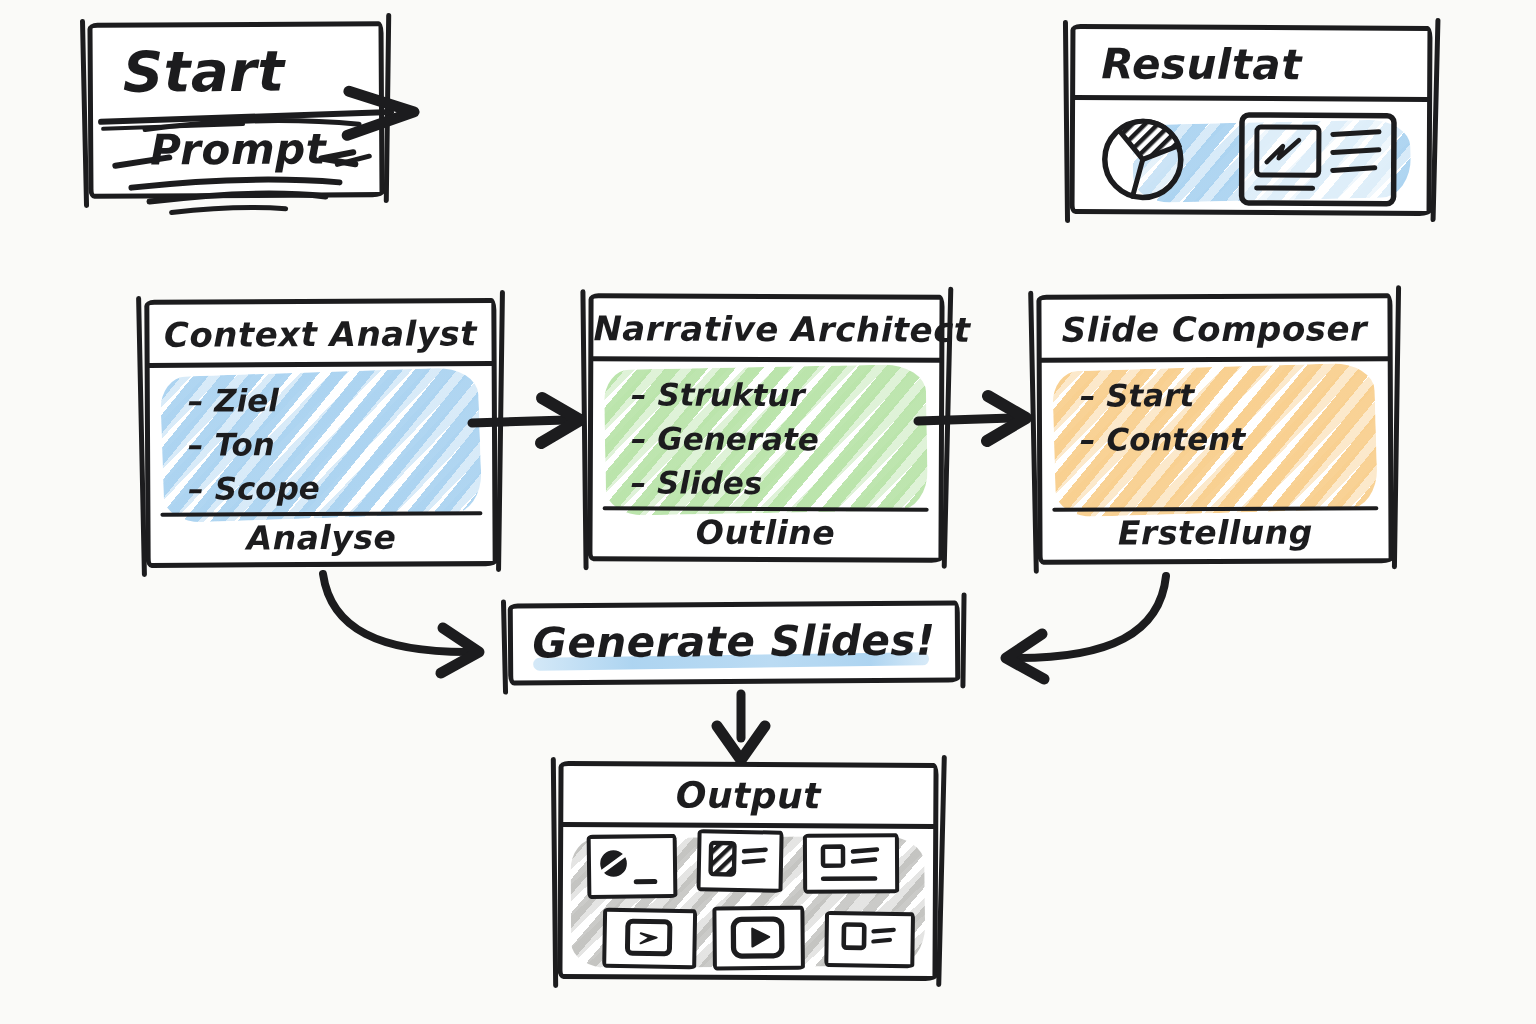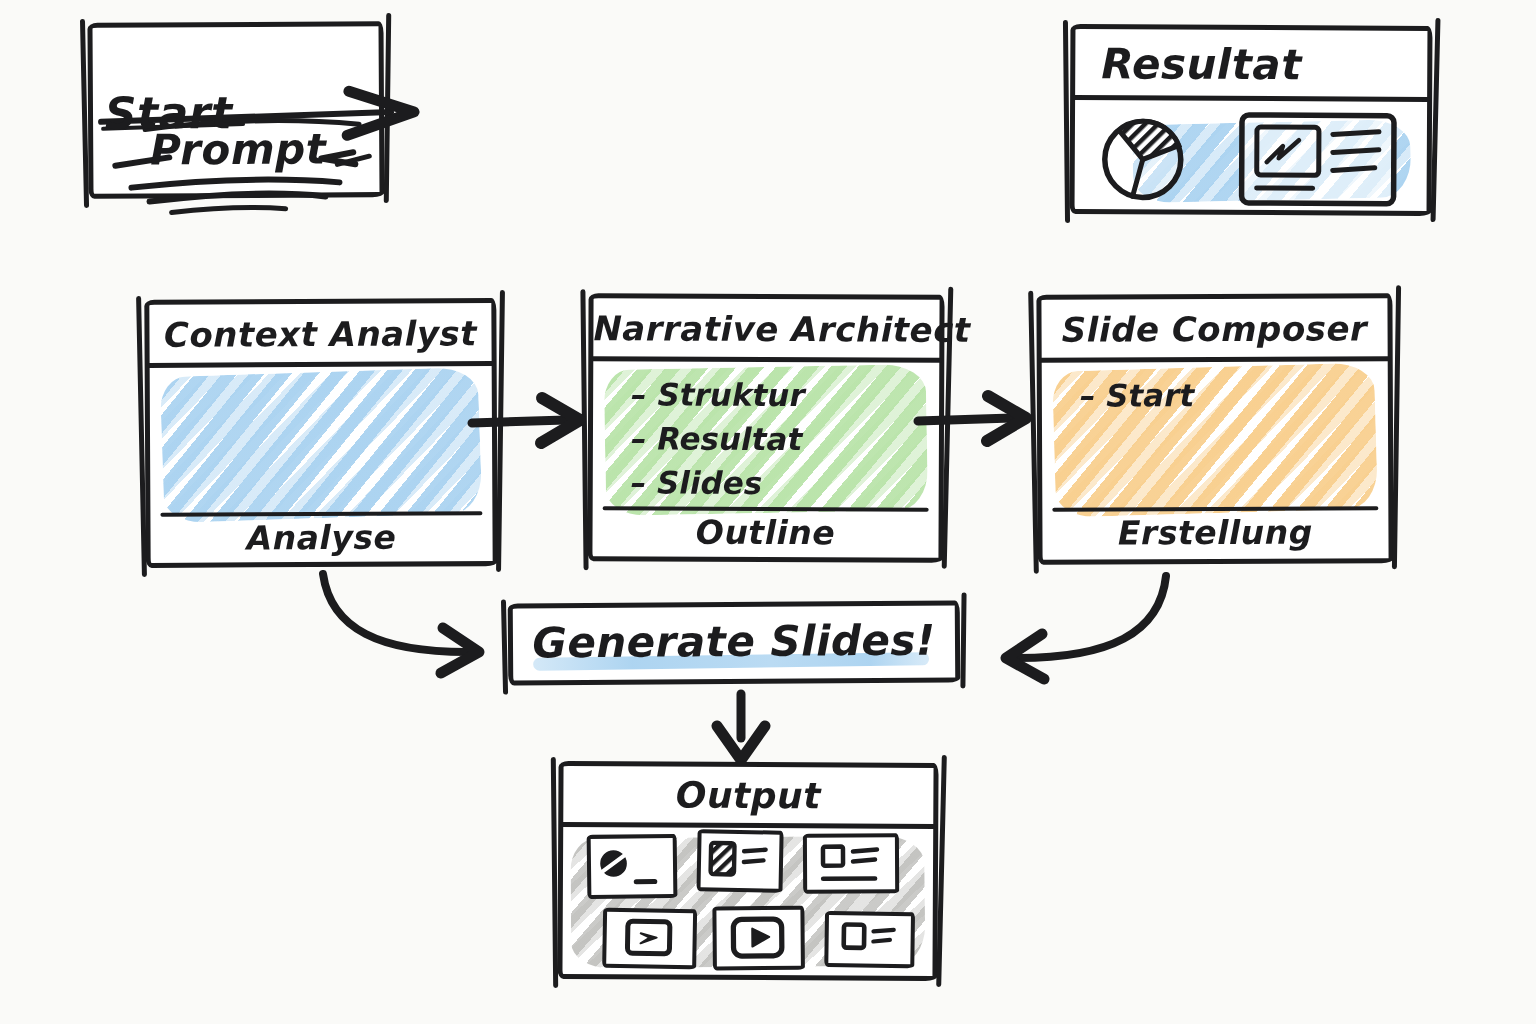--- a/index.html
+++ b/index.html
@@ -80,21 +80,21 @@
     <pattern id="hatch" width="9" height="9" patternUnits="userSpaceOnUse" patternTransform="rotate(45)">
       <rect width="9" height="9" fill="#ffffff"></rect>
       <rect width="4.5" height="9" fill="#1c1c1e"></rect>
     </pattern>
   </defs>
 </svg>
 
 <div id="canvas">
 
   <div class="box" style="left:88px;top:22px;width:296px;height:176px;transform:rotate(-0.35deg);">
-    <div class="hand" style="position:absolute;left:12px;top:12px;font-size:44px;z-index:2;margin-top:48px;">Start</div>
+    <div class="hand" style="position:absolute;left:30px;top:12px;font-size:56px;z-index:2;">Start</div>
 
     <svg class="arrow-svg" style="left:0px;top:60px;width:345px;height:56px;" viewBox="0 0 345 56">
       <path d="M8,34 L298,26" stroke="#1c1c1e" stroke-width="6" fill="none" stroke-linecap="round"></path>
       <path d="M10,41 L150,37" stroke="#1c1c1e" stroke-width="4" fill="none" stroke-linecap="round"></path>
       <path d="M256,5 L321,26 L254,49" stroke="#1c1c1e" stroke-width="11" fill="none" stroke-linecap="round" stroke-linejoin="round"></path>
     </svg>
 
     <svg style="position:absolute;left:14px;top:86px;width:286px;height:106px;overflow:visible;" viewBox="0 0 286 106">
       <path d="M38,16 Q150,2 252,12" stroke="#1c1c1e" stroke-width="5" fill="none" stroke-linecap="round"></path>
       <path d="M8,52 L62,44" stroke="#1c1c1e" stroke-width="6" fill="none" stroke-linecap="round"></path>
@@ -124,43 +124,49 @@
       <path d="M96,42 L142,39" stroke="#1c1c1e" stroke-width="5" stroke-linecap="round"></path>
       <path d="M96,60 L138,57" stroke="#1c1c1e" stroke-width="5" stroke-linecap="round"></path>
       <path d="M20,78 L76,78" stroke="#1c1c1e" stroke-width="5" stroke-linecap="round"></path>
     </svg>
   </div>
 
   <div class="box" style="left:145px;top:299px;width:352px;height:268px;transform:rotate(-0.3deg);">
     <div class="agent-title hand">Context Analyst</div>
     <div class="divider" style="top:58px;"></div>
     <div class="scribble blue" style="left:12px;top:68px;right:12px;height:146px;"></div>
+    <div class="agent-items">
+      <div class="agent-item">– Ziel</div>
+      <div class="agent-item">– Ton</div>
+      <div class="agent-item">– Scope</div>
+    </div>
     <div class="divider" style="top:208px;left:10px;right:10px;height:4px;z-index:2;"></div>
     <div class="agent-footer hand">Analyse</div>
   </div>
 
   <div class="box" style="left:588px;top:294px;width:356px;height:268px;transform:rotate(0.25deg);">
     <div class="agent-title hand">Narrative Architect</div>
     <div class="divider" style="top:58px;"></div>
     <div class="scribble green" style="left:12px;top:68px;right:12px;height:146px;"></div>
     <div class="agent-items">
       <div class="agent-item">– Struktur</div>
-      <div class="agent-item">– Resultat</div>
+      <div class="agent-item">– Generate</div>
       <div class="agent-item">– Slides</div>
     </div>
     <div class="divider" style="top:208px;left:10px;right:10px;height:4px;z-index:2;"></div>
     <div class="agent-footer hand">Outline</div>
   </div>
 
   <div class="box" style="left:1037px;top:294px;width:356px;height:270px;transform:rotate(-0.25deg);">
     <div class="agent-title hand">Slide Composer</div>
     <div class="divider" style="top:58px;"></div>
     <div class="scribble orange" style="left:12px;top:68px;right:12px;height:146px;"></div>
     <div class="agent-items">
       <div class="agent-item">– Start</div>
+      <div class="agent-item">– Content</div>
     </div>
     <div class="divider" style="top:208px;left:10px;right:10px;height:4px;z-index:2;"></div>
     <div class="agent-footer hand">Erstellung</div>
   </div>
 
   <svg class="arrow-svg" style="left:466px;top:390px;width:136px;height:62px;" viewBox="0 0 136 62">
     <path d="M6,33 L100,30" stroke="#1c1c1e" stroke-width="9" fill="none" stroke-linecap="round"></path>
     <path d="M76,8 L114,30 L75,53" stroke="#1c1c1e" stroke-width="12" fill="none" stroke-linecap="round" stroke-linejoin="round"></path>
   </svg>
   <svg class="arrow-svg" style="left:912px;top:388px;width:136px;height:62px;" viewBox="0 0 136 62">

